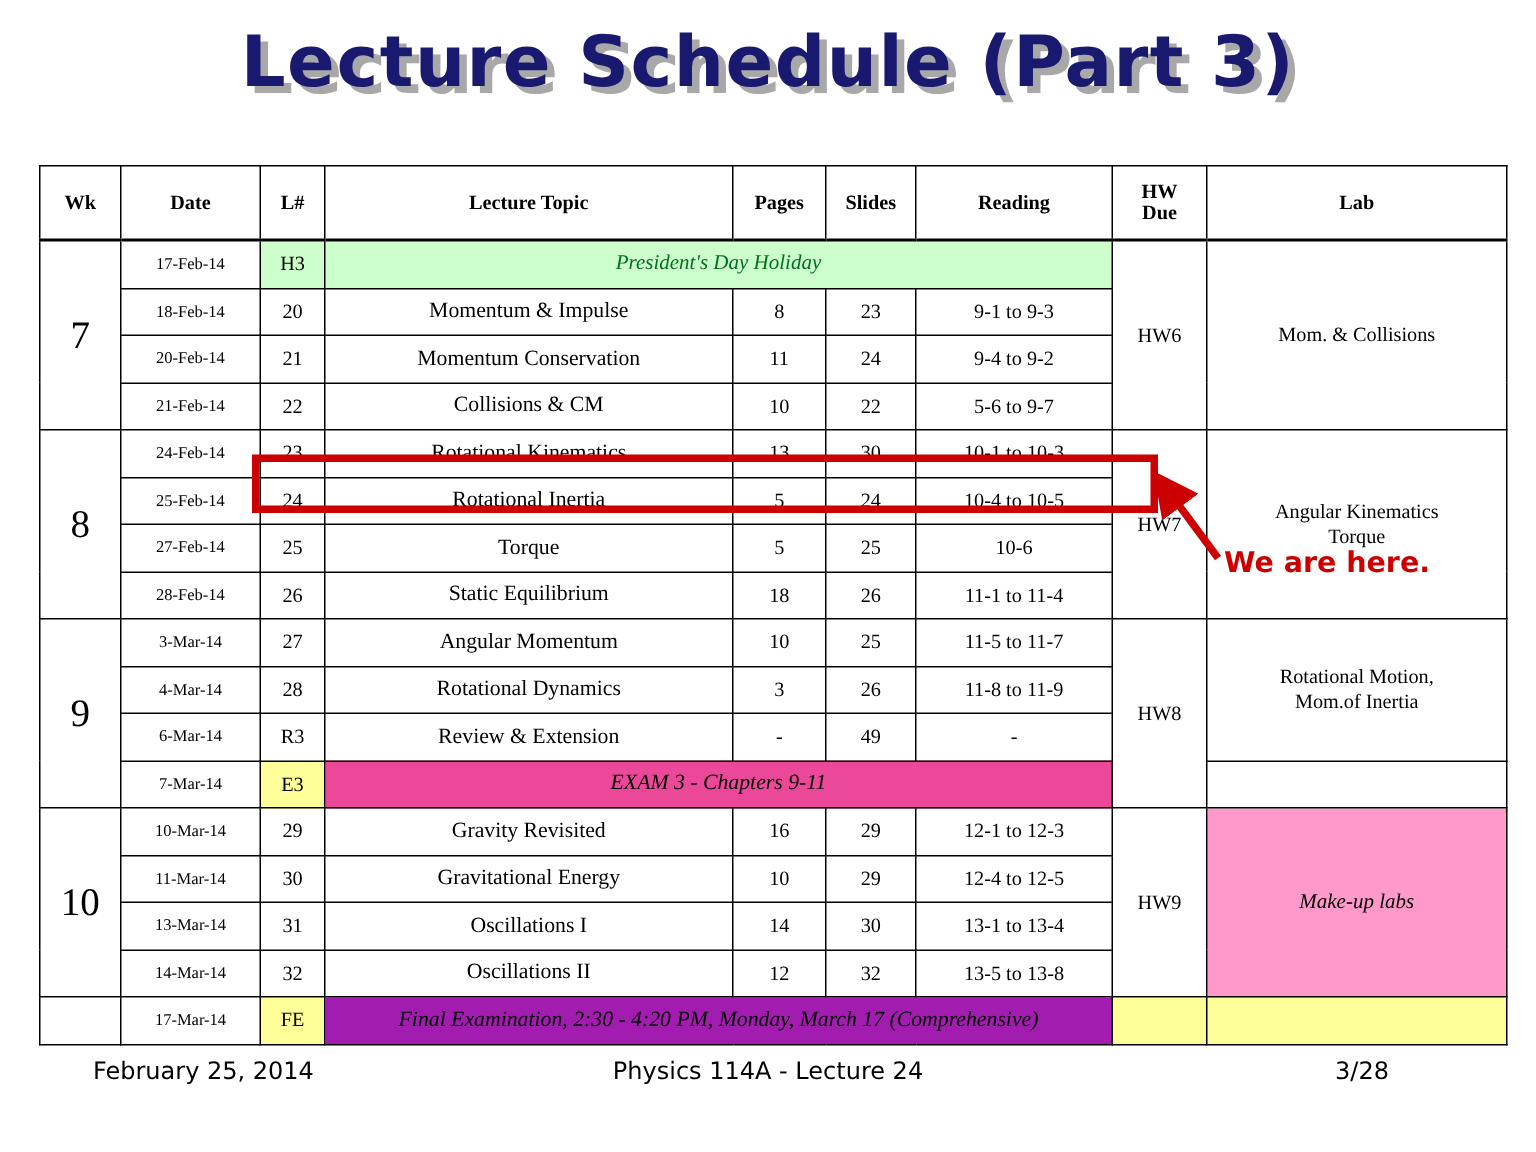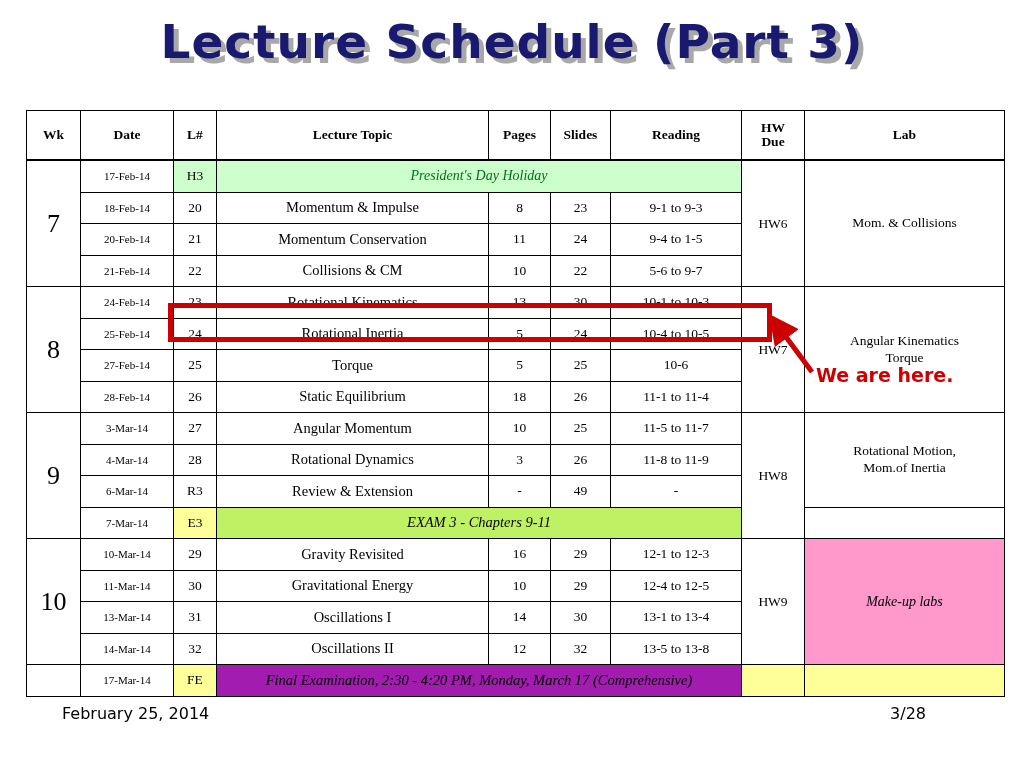--- a/index.html
+++ b/index.html
@@ -82,21 +82,21 @@
   td.banner-holiday {
     background: #ccffcc;
     color: #00701c;
     font-weight: bold;
     font-style: italic;
     font-size: 14px;
     text-align: center;
   }
   td.lnum-holiday { background: #ccffcc; }
   td.banner-exam {
-    background: #bef264;
+    background: #ec4899;
     color: #000000;
     font-weight: bold;
     font-style: italic;
     font-size: 14.5px;
     text-align: center;
   }
   td.lnum-exam { background: #ffff99; font-weight: bold; }
   td.banner-final {
     background: #a21caf;
     color: #000000;
@@ -206,21 +206,21 @@
       <td class="c-num">8</td>
       <td class="c-num">23</td>
       <td class="c-read">9-1 to 9-3</td>
     </tr>
     <tr class="data-row">
       <td class="c-date">20-Feb-14</td>
       <td class="c-lnum">21</td>
       <td class="c-topic">Momentum Conservation</td>
       <td class="c-num">11</td>
       <td class="c-num">24</td>
-      <td class="c-read">9-4 to 1-5</td>
+      <td class="c-read">9-4 to 9-2</td>
     </tr>
     <tr class="data-row">
       <td class="c-date">21-Feb-14</td>
       <td class="c-lnum">22</td>
       <td class="c-topic">Collisions &amp; CM</td>
       <td class="c-num">10</td>
       <td class="c-num">22</td>
       <td class="c-read">5-6 to 9-7</td>
     </tr>
 
@@ -356,14 +356,15 @@
         <polygon points="0,0 6,3 0,6" fill="#cc0000"></polygon>
       </marker>
     </defs>
     <line x1="812" y1="372" x2="772" y2="318" stroke="#cc0000" stroke-width="5" marker-end="url(#arrowhead)"></line>
   </svg>
   <div id="here-label">We are here.</div>
 </div>
 
 <div id="footer">
   <div id="footer-date">February 25, 2014</div>
+  <div id="footer-center">Physics 114A  -  Lecture 24</div>
   <div id="footer-page">3/28</div>
 </div>
 
 </body></html>

